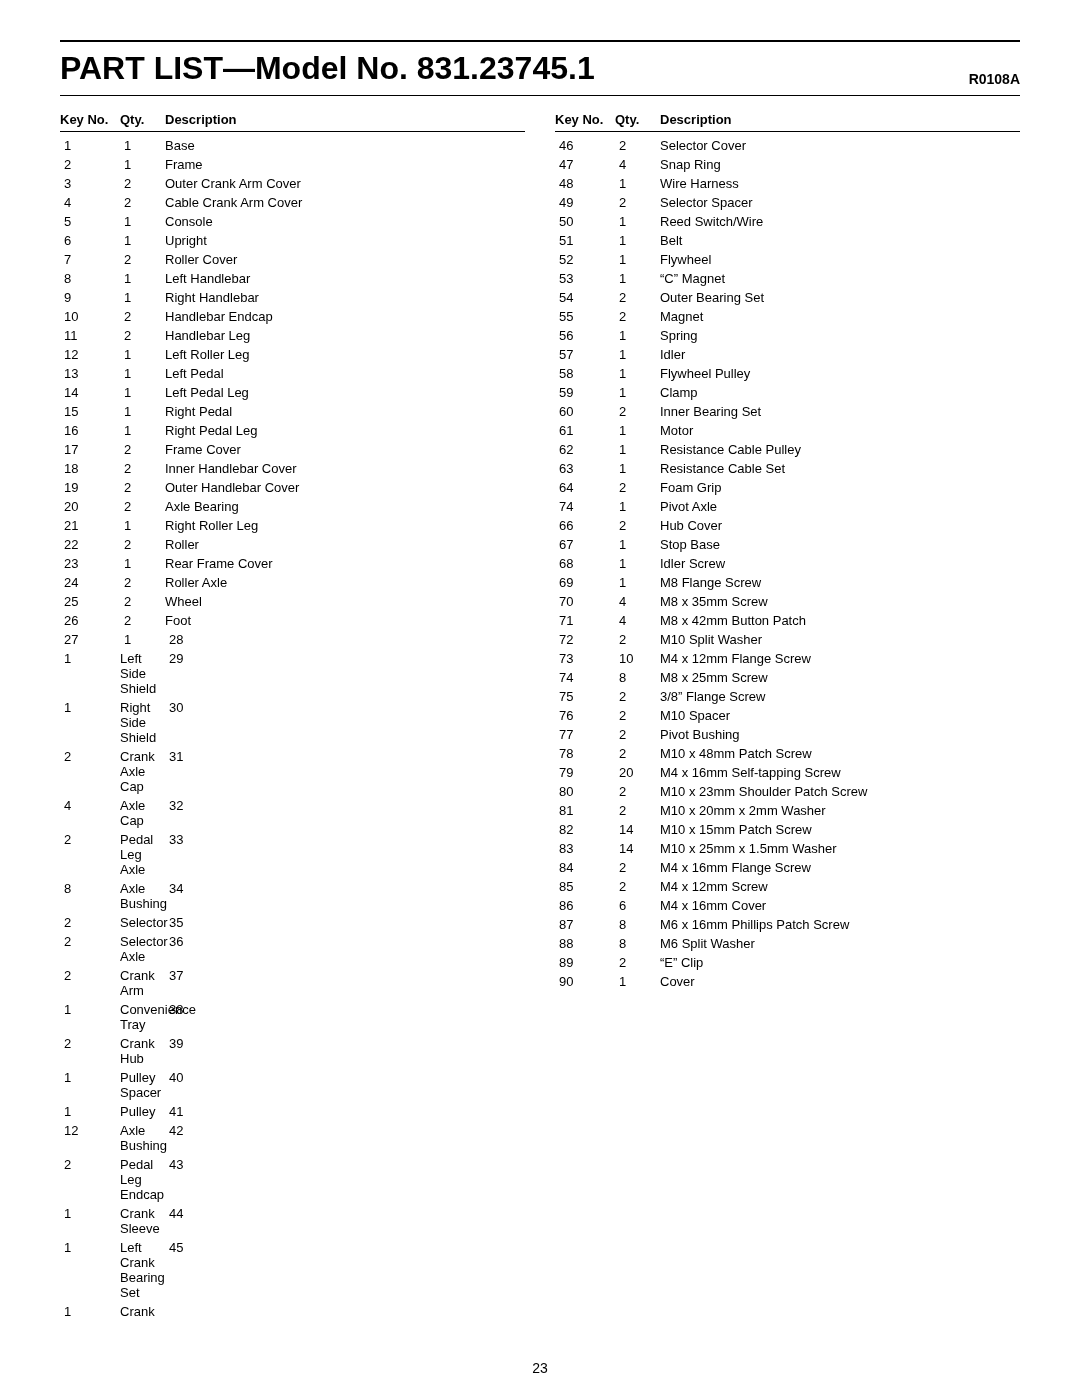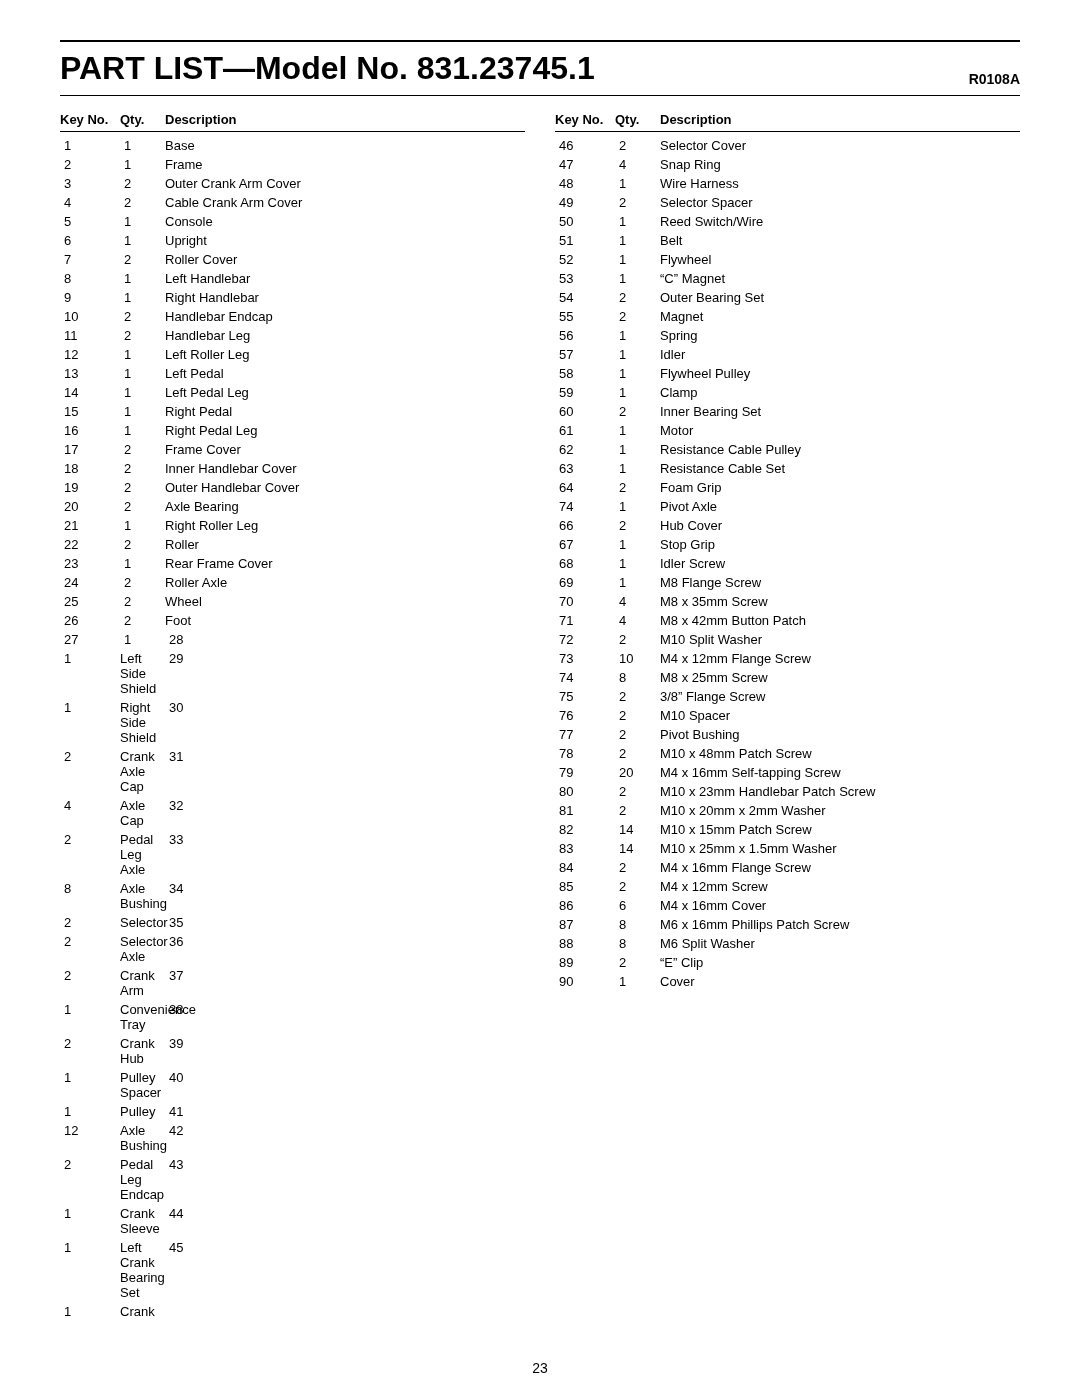--- a/index.html
+++ b/index.html
@@ -305,21 +305,21 @@
         <span class="cell qty">2</span>
         <span class="cell desc">Foam Grip</span>
         <span class="cell key">74</span>
         <span class="cell qty">1</span>
         <span class="cell desc">Pivot Axle</span>
         <span class="cell key">66</span>
         <span class="cell qty">2</span>
         <span class="cell desc">Hub Cover</span>
         <span class="cell key">67</span>
         <span class="cell qty">1</span>
-        <span class="cell desc">Stop Grip</span>
+        <span class="cell desc">Stop Base</span>
         <span class="cell key">68</span>
         <span class="cell qty">1</span>
         <span class="cell desc">Idler Screw</span>
         <span class="cell key">69</span>
         <span class="cell qty">1</span>
         <span class="cell desc">M8 Flange Screw</span>
         <span class="cell key">70</span>
         <span class="cell qty">4</span>
         <span class="cell desc">M8 x 35mm Screw</span>
         <span class="cell key">71</span>
@@ -344,21 +344,21 @@
         <span class="cell qty">2</span>
         <span class="cell desc">Pivot Bushing</span>
         <span class="cell key">78</span>
         <span class="cell qty">2</span>
         <span class="cell desc">M10 x 48mm Patch Screw</span>
         <span class="cell key">79</span>
         <span class="cell qty">20</span>
         <span class="cell desc">M4 x 16mm Self-tapping Screw</span>
         <span class="cell key">80</span>
         <span class="cell qty">2</span>
-        <span class="cell desc">M10 x 23mm Handlebar Patch Screw</span>
+        <span class="cell desc">M10 x 23mm Shoulder Patch Screw</span>
         <span class="cell key">81</span>
         <span class="cell qty">2</span>
         <span class="cell desc">M10 x 20mm x 2mm Washer</span>
         <span class="cell key">82</span>
         <span class="cell qty">14</span>
         <span class="cell desc">M10 x 15mm Patch Screw</span>
         <span class="cell key">83</span>
         <span class="cell qty">14</span>
         <span class="cell desc">M10 x 25mm x 1.5mm Washer</span>
         <span class="cell key">84</span>

